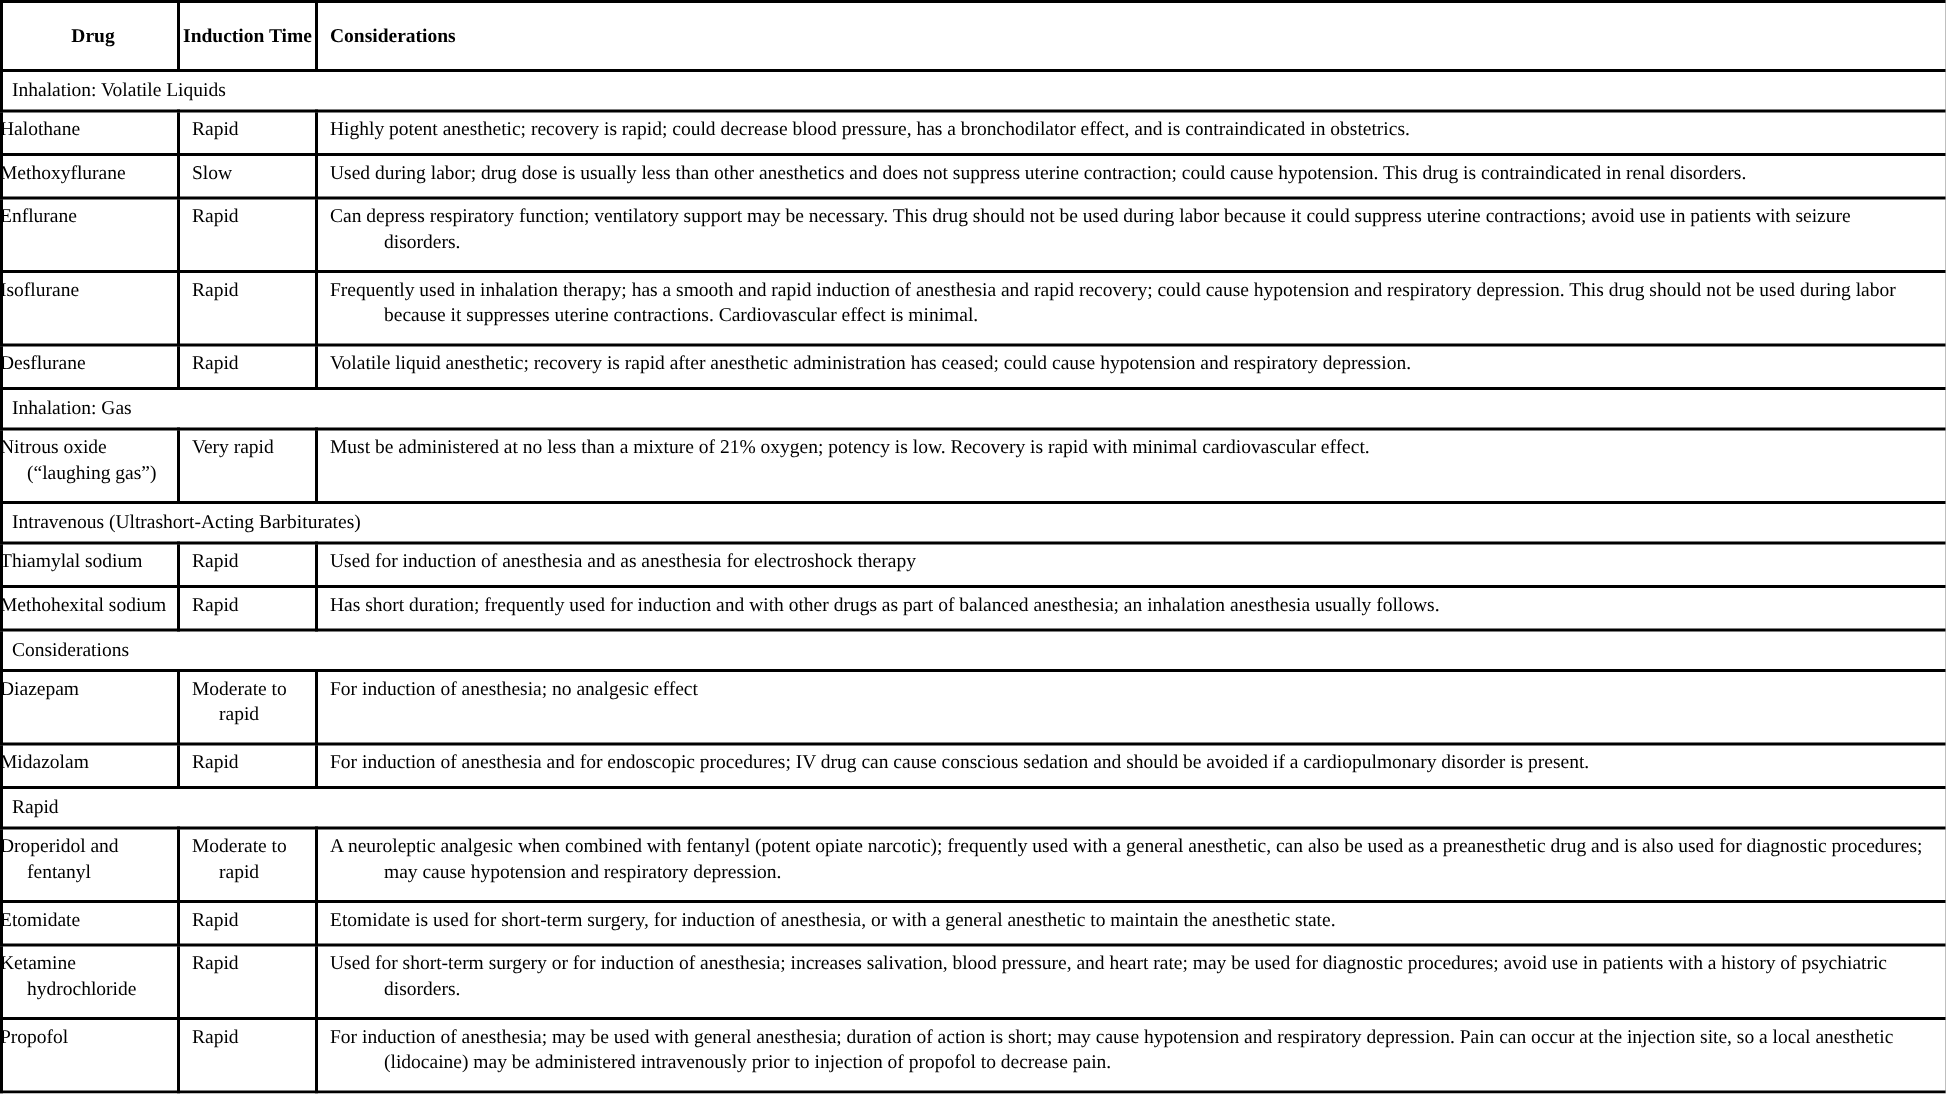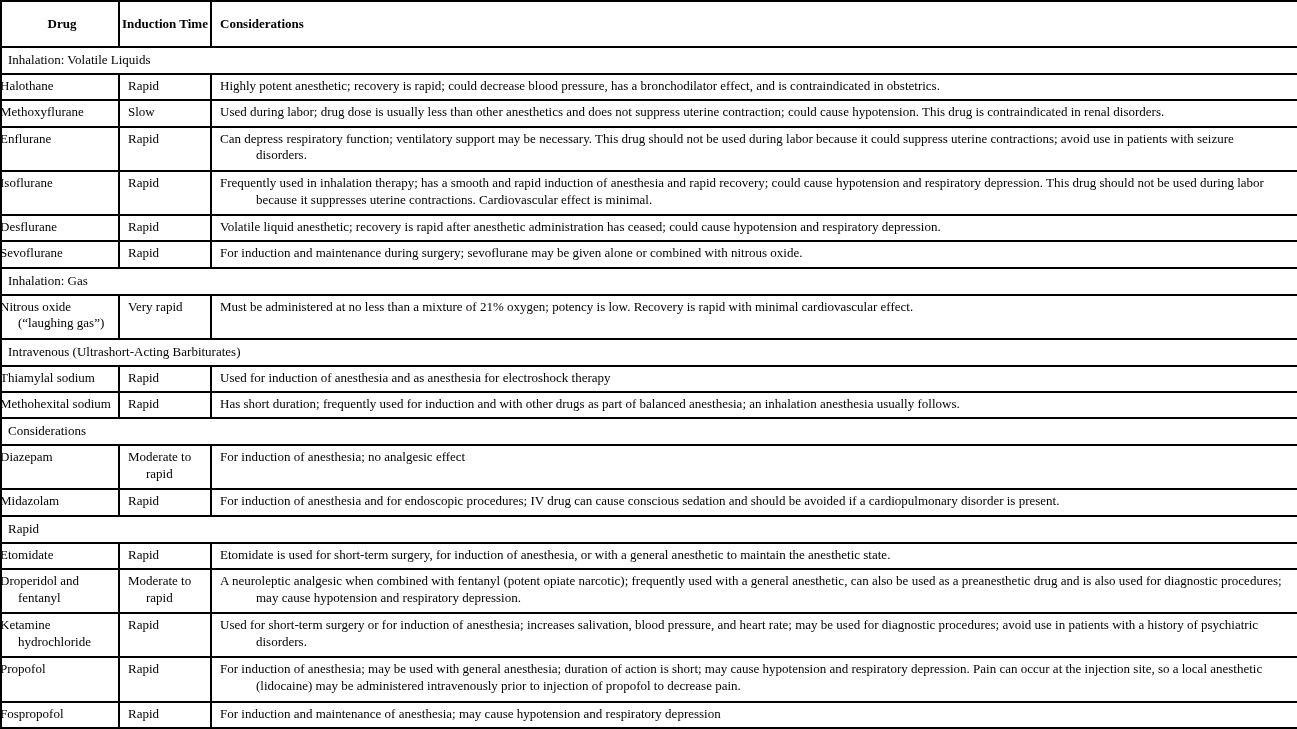--- a/index.html
+++ b/index.html
@@ -88,25 +88,20 @@
       <tr>
         <td class="drug">Isoflurane</td>
         <td class="time">Rapid</td>
         <td class="cons">Frequently used in inhalation therapy; has a smooth and rapid induction of anesthesia and rapid recovery; could cause hypotension and respiratory depression. This drug should not be used during labor because it suppresses uterine contractions. Cardiovascular effect is minimal.</td>
       </tr>
       <tr>
         <td class="drug">Desflurane</td>
         <td class="time">Rapid</td>
         <td class="cons">Volatile liquid anesthetic; recovery is rapid after anesthetic administration has ceased; could cause hypotension and respiratory depression.</td>
       </tr>
-      <tr>
-        <td class="drug">Sevoflurane</td>
-        <td class="time">Rapid</td>
-        <td class="cons">For induction and maintenance during surgery; sevoflurane may be given alone or combined with nitrous oxide.</td>
-      </tr>
       <tr class="section-row">
         <td colspan="3" class="section">Inhalation: Gas</td>
       </tr>
       <tr>
         <td class="drug">Nitrous oxide (“laughing gas”)</td>
         <td class="time">Very rapid</td>
         <td class="cons">Must be administered at no less than a mixture of 21% oxygen; potency is low. Recovery is rapid with minimal cardiovascular effect.</td>
       </tr>
       <tr class="section-row">
         <td colspan="3" class="section">Intravenous (Ultrashort-Acting Barbiturates)</td>
@@ -131,38 +126,33 @@
       </tr>
       <tr>
         <td class="drug">Midazolam</td>
         <td class="time">Rapid</td>
         <td class="cons">For induction of anesthesia and for endoscopic procedures; IV drug can cause conscious sedation and should be avoided if a cardiopulmonary disorder is present.</td>
       </tr>
       <tr class="section-row">
         <td colspan="3" class="section">Rapid</td>
       </tr>
       <tr>
+        <td class="drug">Droperidol and fentanyl</td>
+        <td class="time">Moderate to rapid</td>
+        <td class="cons">A neuroleptic analgesic when combined with fentanyl (potent opiate narcotic); frequently used with a general anesthetic, can also be used as a preanesthetic drug and is also used for diagnostic procedures; may cause hypotension and respiratory depression.</td>
+      </tr>
+      <tr>
         <td class="drug">Etomidate</td>
         <td class="time">Rapid</td>
         <td class="cons">Etomidate is used for short-term surgery, for induction of anesthesia, or with a general anesthetic to maintain the anesthetic state.</td>
-      </tr>
-      <tr>
-        <td class="drug">Droperidol and fentanyl</td>
-        <td class="time">Moderate to rapid</td>
-        <td class="cons">A neuroleptic analgesic when combined with fentanyl (potent opiate narcotic); frequently used with a general anesthetic, can also be used as a preanesthetic drug and is also used for diagnostic procedures; may cause hypotension and respiratory depression.</td>
       </tr>
       <tr>
         <td class="drug">Ketamine hydrochloride</td>
         <td class="time">Rapid</td>
         <td class="cons">Used for short-term surgery or for induction of anesthesia; increases salivation, blood pressure, and heart rate; may be used for diagnostic procedures; avoid use in patients with a history of psychiatric disorders.</td>
       </tr>
       <tr>
         <td class="drug">Propofol</td>
         <td class="time">Rapid</td>
         <td class="cons">For induction of anesthesia; may be used with general anesthesia; duration of action is short; may cause hypotension and respiratory depression. Pain can occur at the injection site, so a local anesthetic (lidocaine) may be administered intravenously prior to injection of propofol to decrease pain.</td>
       </tr>
-      <tr>
-        <td class="drug">Fospropofol</td>
-        <td class="time">Rapid</td>
-        <td class="cons">For induction and maintenance of anesthesia; may cause hypotension and respiratory depression</td>
-      </tr>
     </tbody>
 </table>
 
 </body></html>

